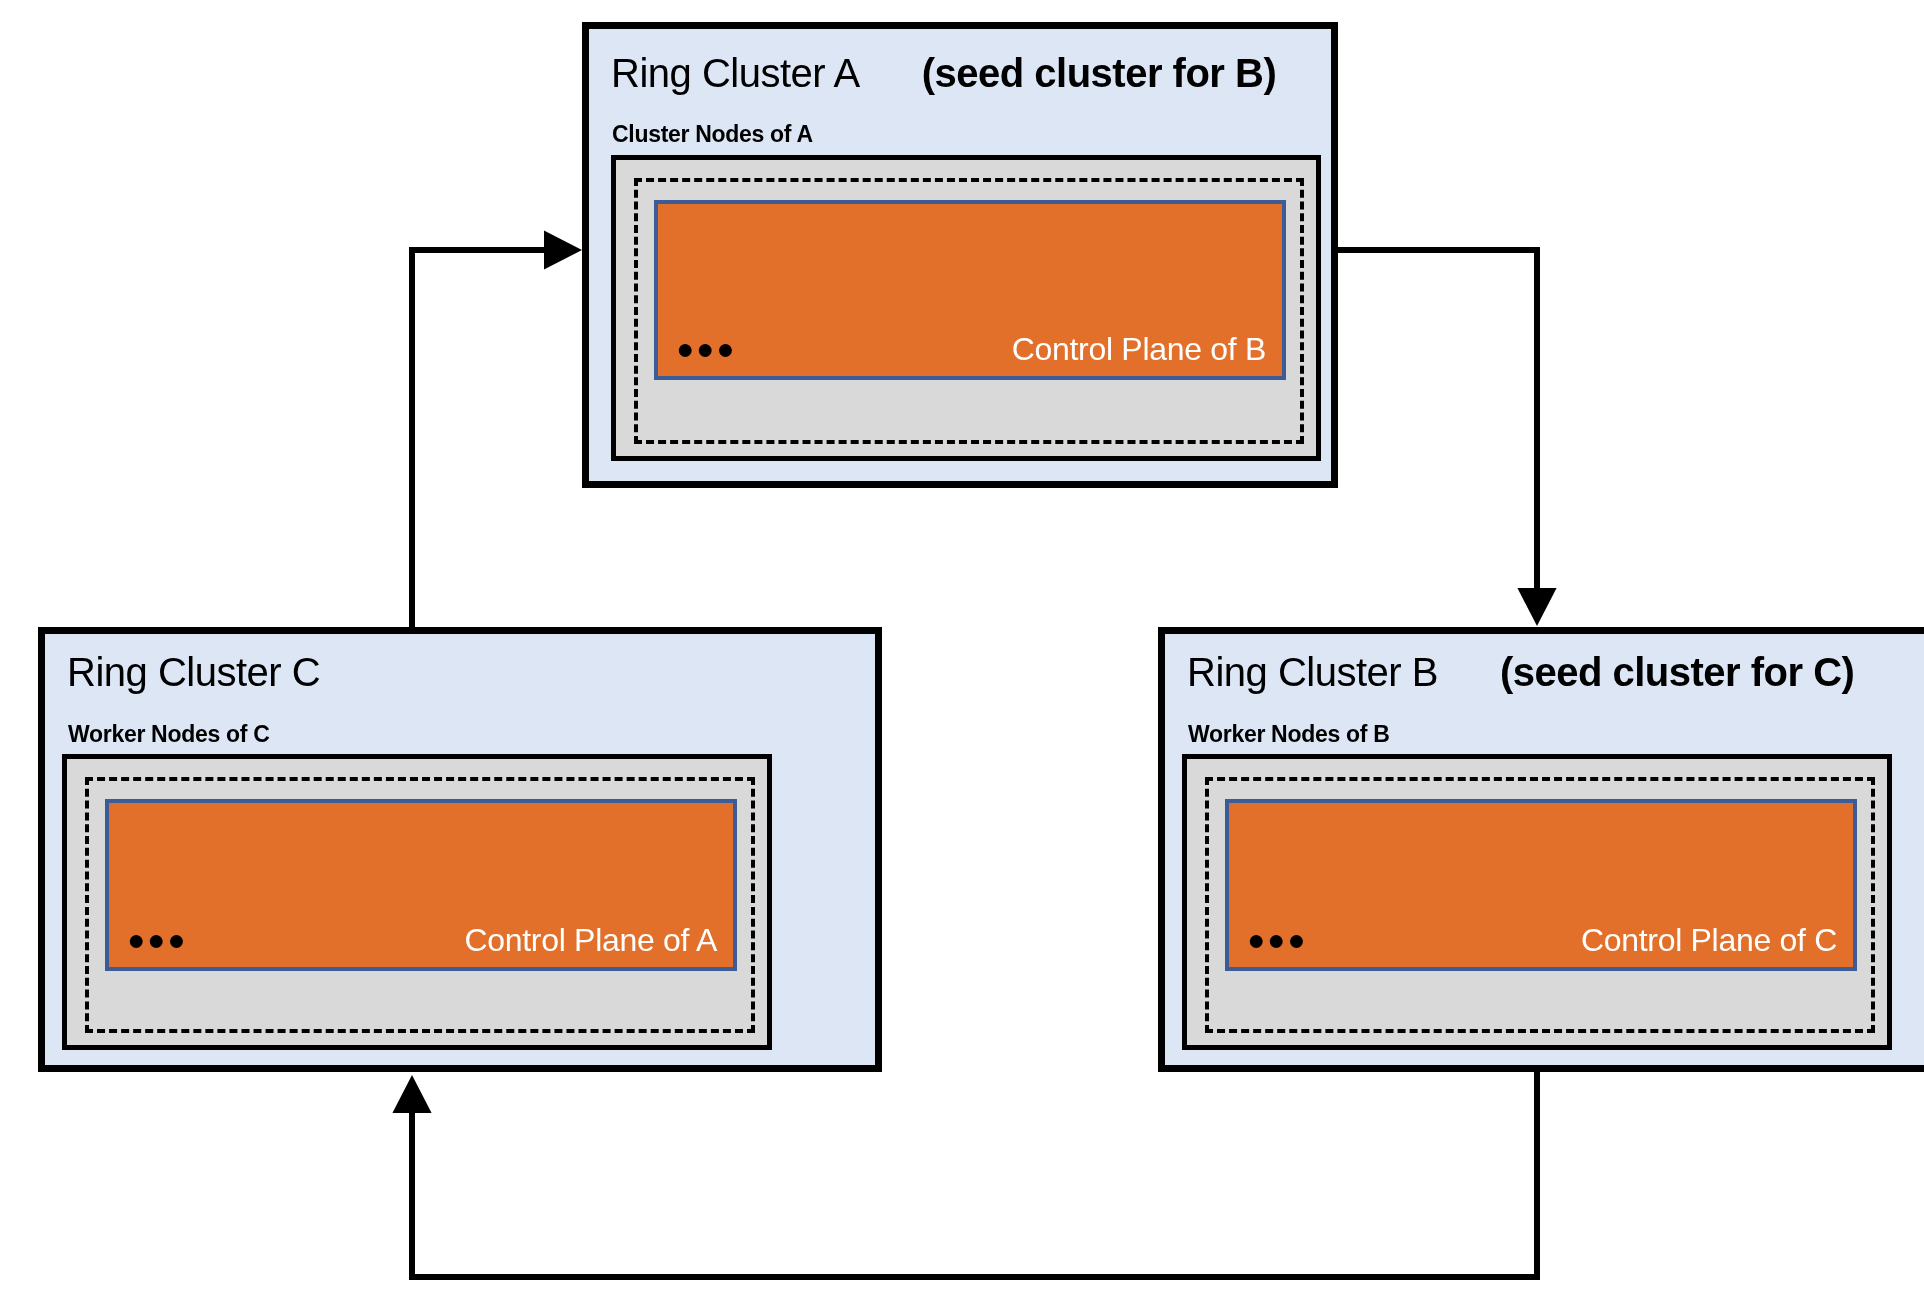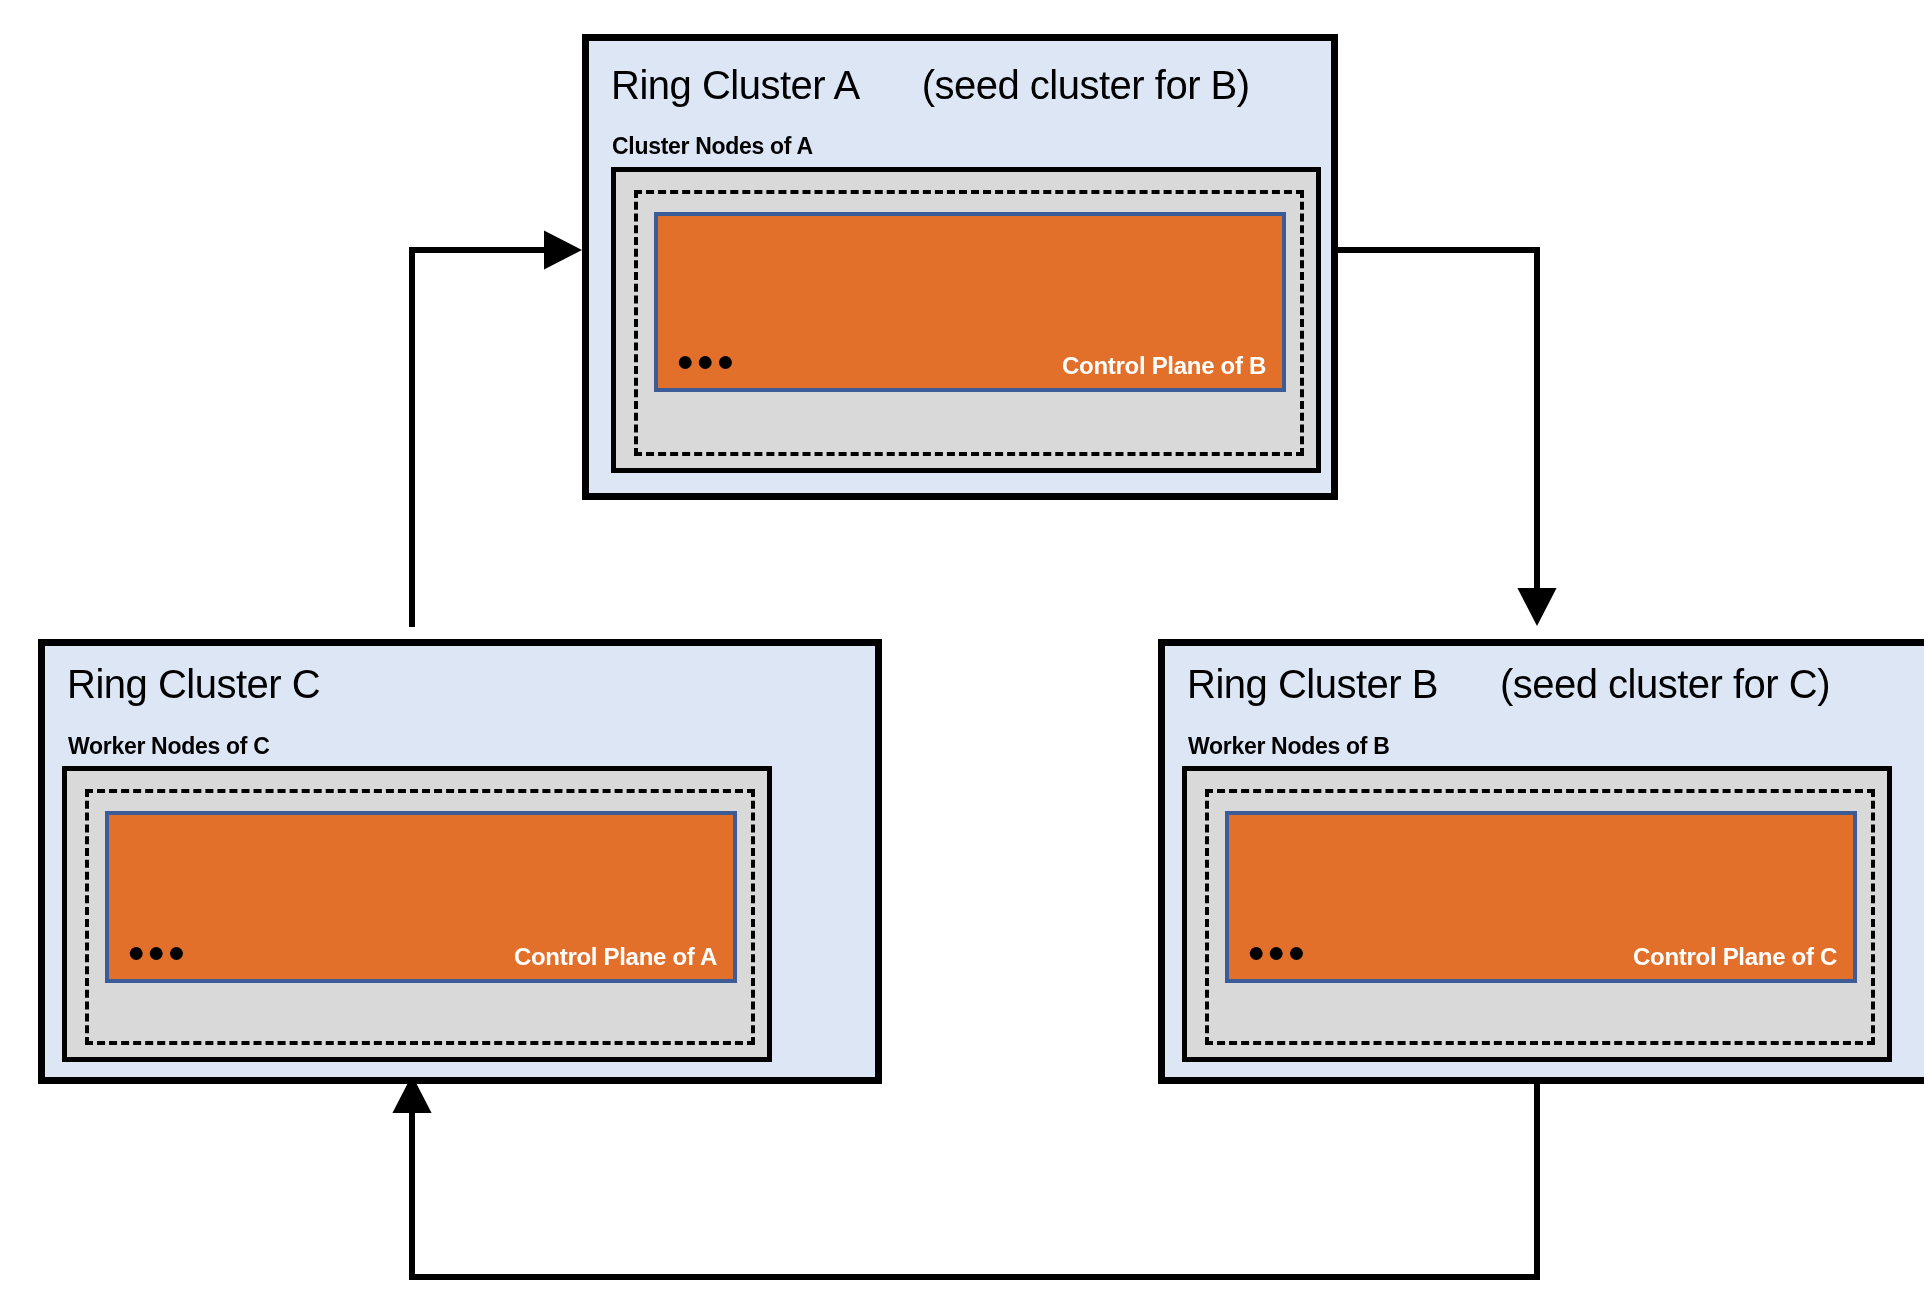--- a/index.html
+++ b/index.html
@@ -27,39 +27,39 @@
     height: 1306px;
     z-index: 1;
   }
   
   .ring-cluster {
     position: absolute;
     z-index: 2;
     background: #dce6f5;
     border: 7px solid #000000;
     box-sizing: border-box;
-    margin-top: 12px;
   }
   .cluster-title {
     position: absolute;
     display: flex;
     align-items: baseline;
     white-space: nowrap;
     color: #000000;
     font-family: "Liberation Sans", sans-serif;
     font-weight: 400;
     font-size: 40px;
     letter-spacing: -0.5px;
   }
   .cluster-title .cluster-name {
     display: inline-block;
   }
   .cluster-title .cluster-seed {
     display: inline-block;
     margin-left: 62px;
+    font-weight: bold;
   }
   .worker-label {
     position: absolute;
     color: #000000;
     font-family: "Liberation Sans", sans-serif;
     font-weight: 700;
     font-size: 23px;
     letter-spacing: -0.3px;
     white-space: nowrap;
   }
@@ -83,22 +83,22 @@
     background: #e2702b;
     border: 4px solid #3b5c96;
     box-sizing: border-box;
   }
   .cp-label {
     position: absolute;
     right: 16px;
     bottom: 8px;
     color: #ffffff;
     font-family: "Liberation Sans", sans-serif;
-    font-weight: 700;
-    font-size: 24px;
+    font-weight: 400;
+    font-size: 32px;
     letter-spacing: -0.3px;
     white-space: nowrap;
   }
   .cp-ellipsis {
     position: absolute;
     left: 18px;
     bottom: 12px;
     color: #000000;
     font-family: "Liberation Sans", sans-serif;
     font-weight: 700;

